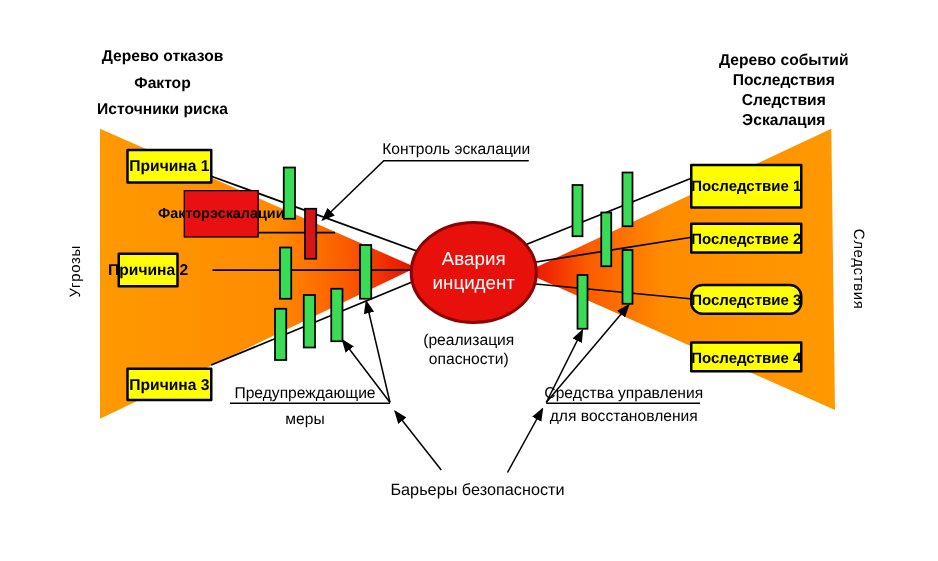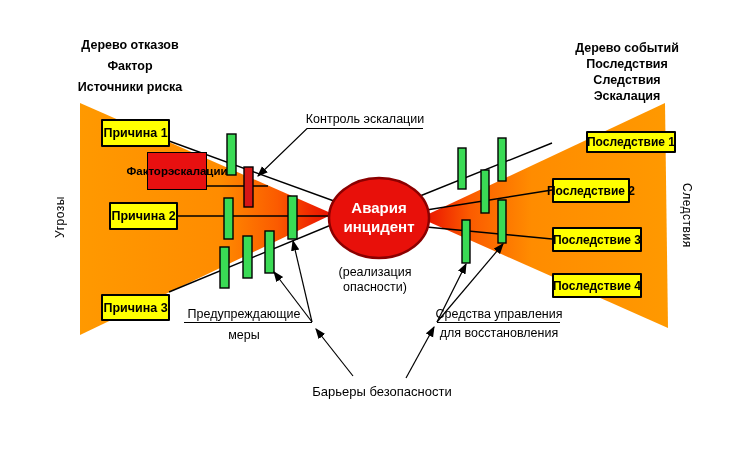--- a/index.html
+++ b/index.html
@@ -22,21 +22,21 @@
     font-weight:bold;font-size:12.5px;white-space:nowrap;box-sizing:border-box;
   }
   .node.consequence{font-size:12px;}
   .factor{
     position:absolute;background:#E81010;border:1px solid #000;
     display:flex;align-items:center;justify-content:center;
     font-weight:bold;font-size:11.5px;line-height:14px;box-sizing:border-box;
   }
   .callout{font-size:12.5px;line-height:16px;}
   .center-label{
-    font-weight:bold;font-size:15px;line-height:19px;color:#ffffff;
+    font-weight:normal;font-size:15px;line-height:19px;color:#ffffff;
     transform:translate(-50%,-50%);text-align:center;white-space:nowrap;
   }
   .subtitle{font-size:12.5px;line-height:15px;}
 </style>
 </head>
 <body>
 
 <div id="stage">
 
   <svg id="diagram-svg" width="750" height="449" viewBox="0 0 750 449">
@@ -112,31 +112,31 @@
     <div>Дерево  событий</div>
     <div>Последствия</div>
     <div>Следствия</div>
     <div>Эскалация</div>
   </div>
 
   <div class="abs vlabel vleft" style="left:38px;top:210px;width:44px;text-align:center;">Угрозы</div>
   <div class="abs vlabel vright" style="left:656px;top:207px;width:62px;text-align:center;">Следствия</div>
 
   <div class="node" style="left:101px;top:119px;width:69px;height:28px;">Причина 1</div>
-  <div class="node" style="left:109px;top:202px;width:69px;height:28px;">Причина 2</div>
+  <div class="node" style="left:94px;top:202px;width:49px;height:28px;">Причина 2</div>
   <div class="node" style="left:101px;top:294px;width:69px;height:27px;">Причина 3</div>
 
   <div class="factor" style="left:147px;top:152px;width:60px;height:38px;">
     <div>Фактор</div>
     <div>эскалации</div>
   </div>
 
-  <div class="node consequence" style="left:552px;top:131px;width:90px;height:22px;margin-left:34px;">Последствие 1</div>
-  <div class="node consequence" style="left:552px;top:178px;width:78px;height:25px;">Последствие 2</div>
-  <div class="node consequence" style="left:552px;top:227px;width:90px;height:25px;">Последствие 3</div>
+  <div class="node consequence" style="left:552px;top:131px;width:90px;height:36px;">Последствие 1</div>
+  <div class="node consequence" style="left:552px;top:178px;width:90px;height:25px;">Последствие 2</div>
+  <div class="node consequence" style="left:552px;top:227px;width:90px;height:25px;border-radius:10px;">Последствие 3</div>
   <div class="node consequence" style="left:552px;top:273px;width:90px;height:25px;">Последствие 4</div>
 
   <div class="abs center-label" style="left:379px;top:217px;">
     <div>Авария</div>
     <div>инцидент</div>
   </div>
   <div class="abs ctr subtitle" style="left:375px;top:265px;">
     <div>(реализация</div>
     <div>опасности)</div>
   </div>

